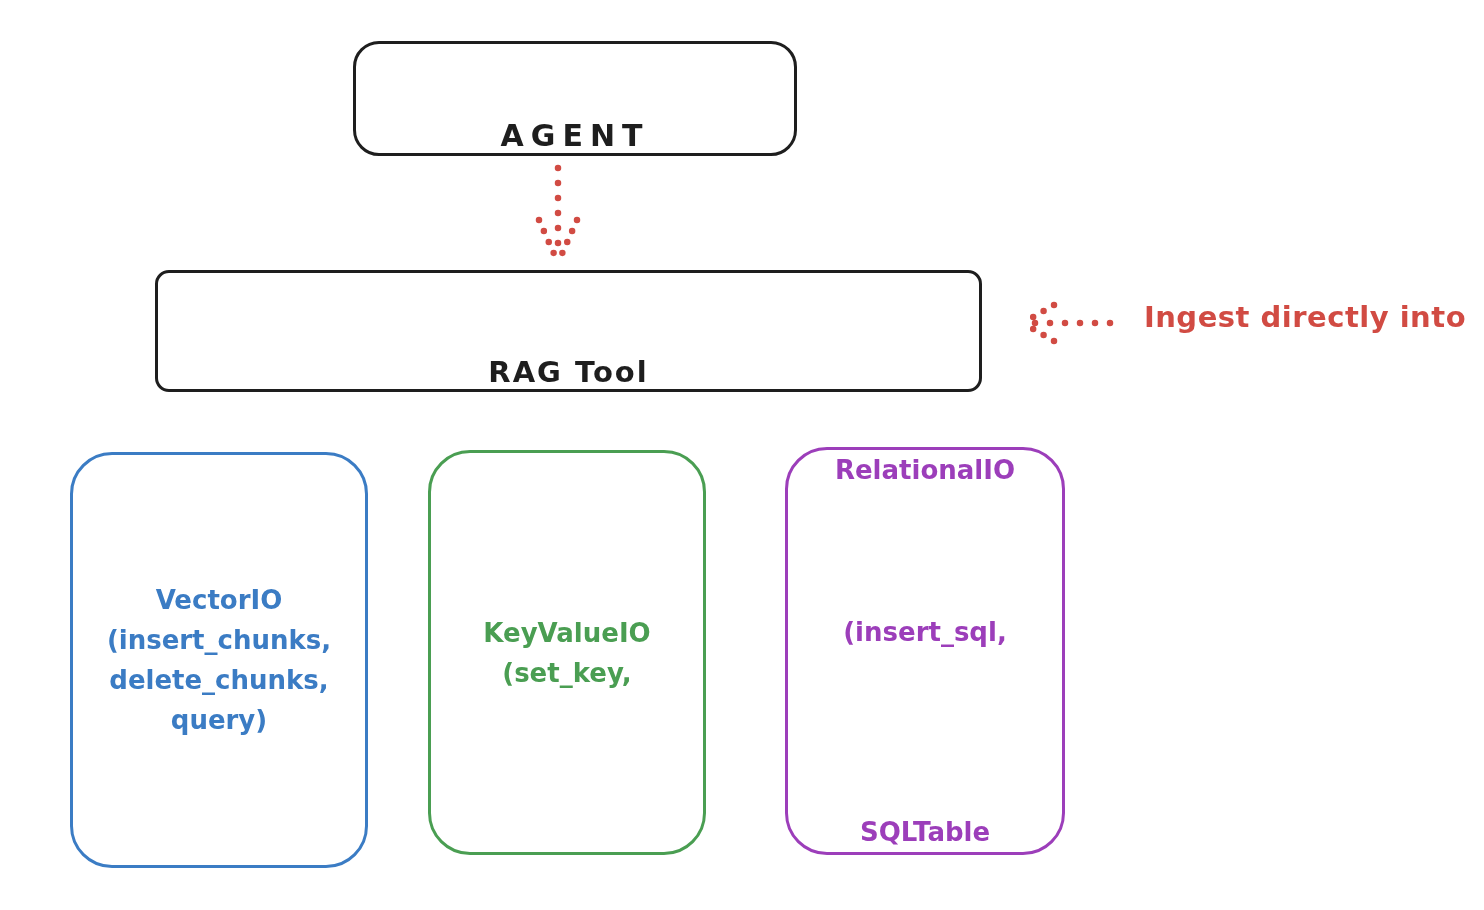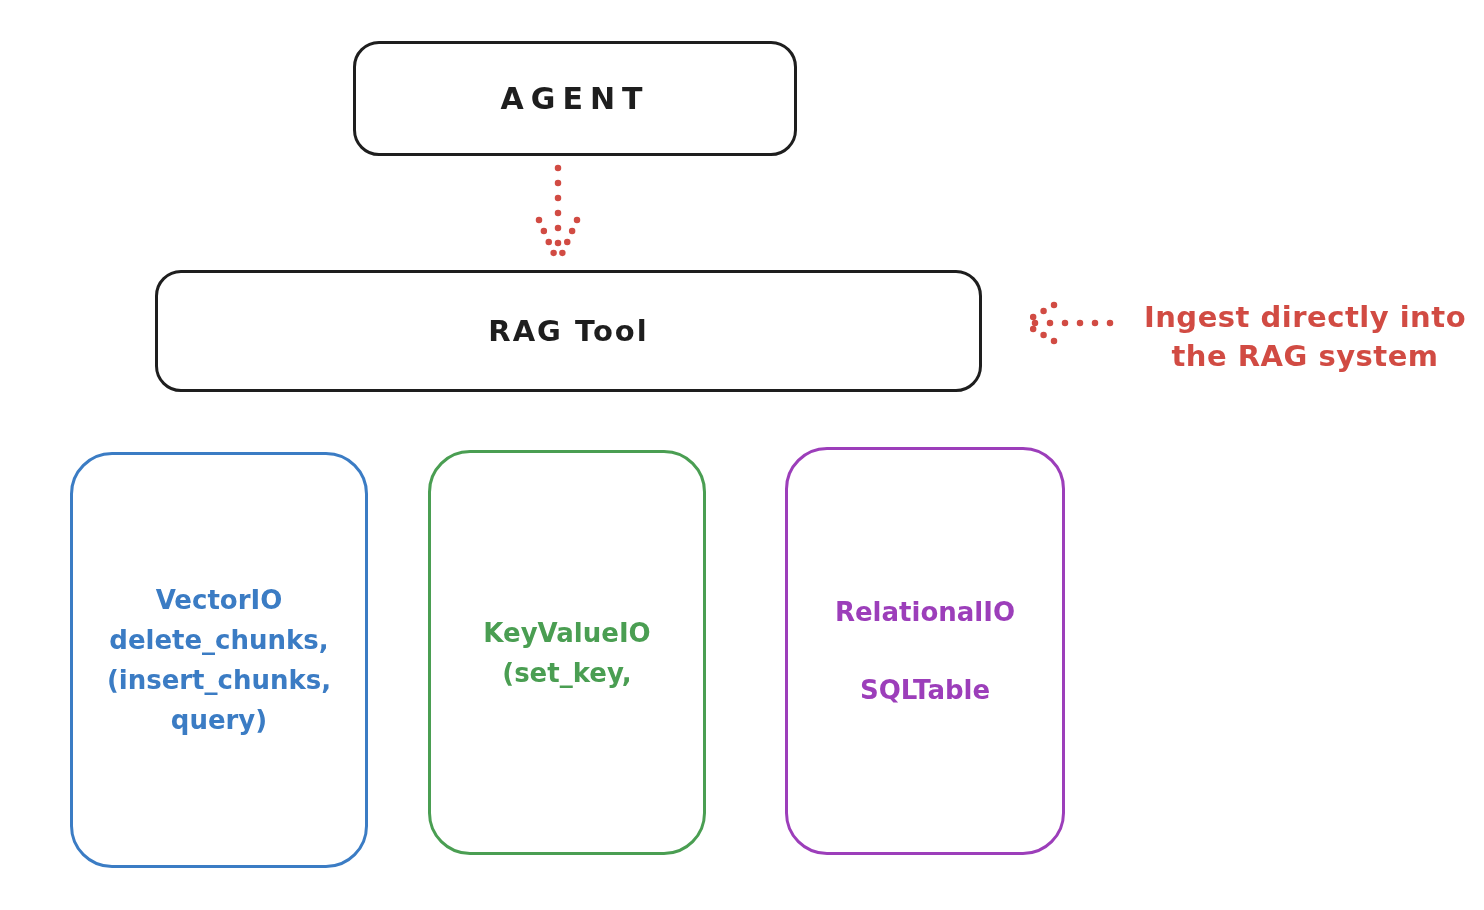--- a/index.html
+++ b/index.html
@@ -14,38 +14,38 @@
     height: 910px;
     background: #ffffff;
     overflow: hidden;
   }
   .sketch-box {
     position: absolute;
     background: #ffffff;
     border: 3.5px solid #1e1e1e;
     box-sizing: border-box;
     display: flex;
-    align-items: center;
+    align-items: flex-end;
     justify-content: center;
   }
   .agent-box {
     left: 353px; top: 41px;
     width: 444px; height: 115px;
     border-radius: 26px;
   }
   .agent-label {
     font-size: 30px;
     font-weight: 700;
     letter-spacing: 7px;
     color: #1e1e1e;
   }
   .rag-box {
     left: 155px; top: 270px;
     width: 827px; height: 122px;
-    border-radius: 26px;
+    border-radius: 14px;
   }
   .rag-label {
     font-size: 29px;
     font-weight: 600;
     letter-spacing: 2px;
     color: #1e1e1e;
   }
   .io-box {
     position: absolute;
     background: #ffffff;
@@ -66,21 +66,21 @@
   }
   .io-box .io-index {
     margin-top: 38px;
     font-size: 26px;
     font-weight: 600;
     line-height: 40px;
     white-space: nowrap;
   }
   .vector-box  { left: 70px;  top: 452px; width: 298px; height: 416px; }
   .keyvalue-box{ left: 428px; top: 450px; width: 278px; height: 405px; }
-  .relational-box { left: 785px; top: 447px; width: 280px; height: 408px; }
+  .relational-box { left: 785px; top: 447px; width: 280px; height: 408px; justify-content: space-between; }
 
   .arrow-svg { position: absolute; }
   .arrow-down-svg { left: 528px; top: 162px; }
   .arrow-left-svg { left: 1014px; top: 296px; }
   .dotline {
     fill: none;
     stroke: currentColor;
     stroke-width: 6.5;
     stroke-linecap: round;
     stroke-dasharray: 0 15;
@@ -123,33 +123,33 @@
   </div>
 
   <svg class="arrow-svg arrow-left-svg" width="104" height="52" viewBox="0 0 104 52" style="color: rgb(209, 75, 67);">
     <line class="dotline" x1="96" y1="27" x2="14" y2="27"></line>
     <line class="dotline-head" x1="40" y1="9" x2="12" y2="25"></line>
     <line class="dotline-head" x1="40" y1="45" x2="12" y2="29"></line>
   </svg>
 
   <div class="annotation" style="color: rgb(209, 75, 67); margin-top: 16px;">
     <div>Ingest directly into</div>
-    <div>the RAG system</div>
   </div>
 
   <div class="io-box vector-box" style="color: rgb(59, 124, 196);">
     <div class="io-line">VectorIO</div>
+    <div class="io-line">(insert_chunks,</div>
     <div class="io-line">delete_chunks,</div>
-    <div class="io-line">(insert_chunks,</div>
     <div class="io-line">query)</div>
   </div>
 
   <div class="io-box keyvalue-box" style="color: rgb(74, 158, 82);">
     <div class="io-line">KeyValueIO</div>
     <div class="io-line">(set_key,</div>
   </div>
 
   <div class="io-box relational-box" style="color: rgb(156, 62, 186);">
     <div class="io-line">RelationalIO</div>
+    <div class="io-line">(insert_sql,</div>
     <div class="io-index">SQLTable</div>
   </div>
 
 </div>
 
 </body></html>

